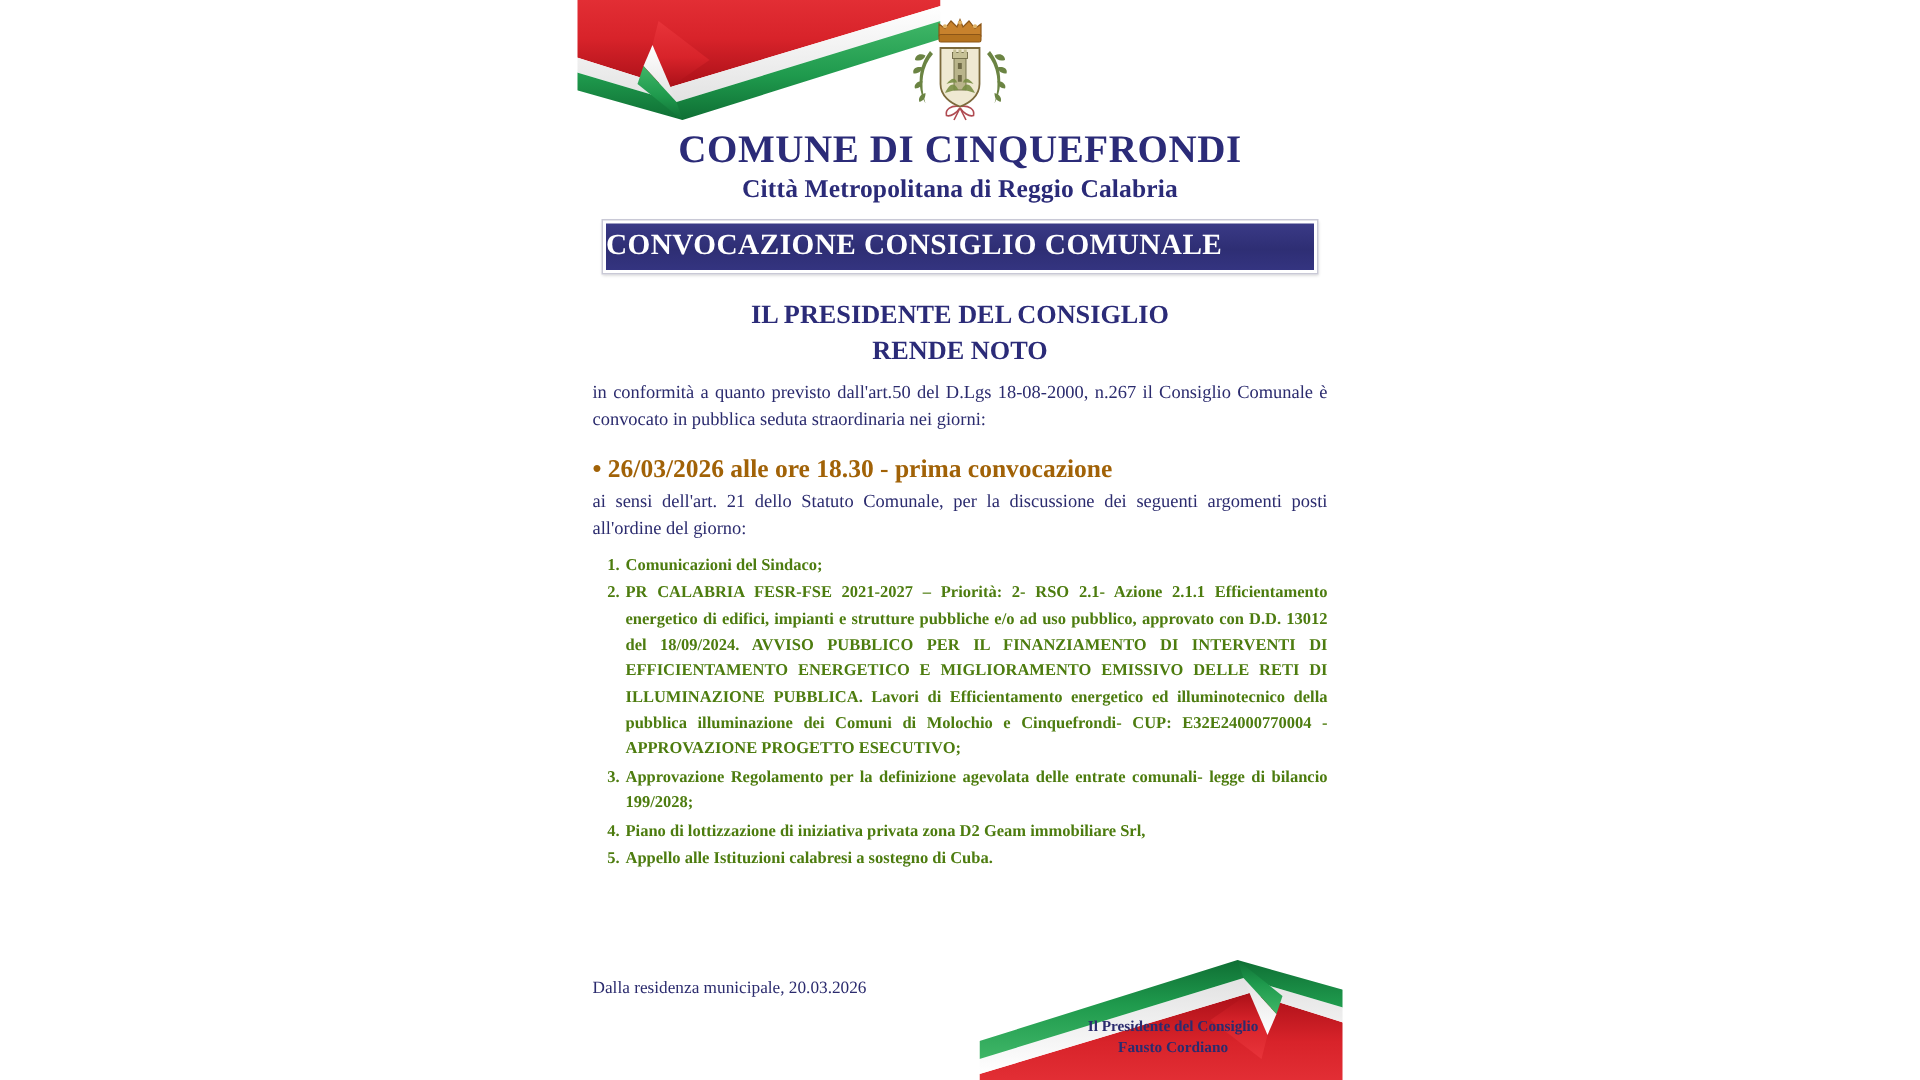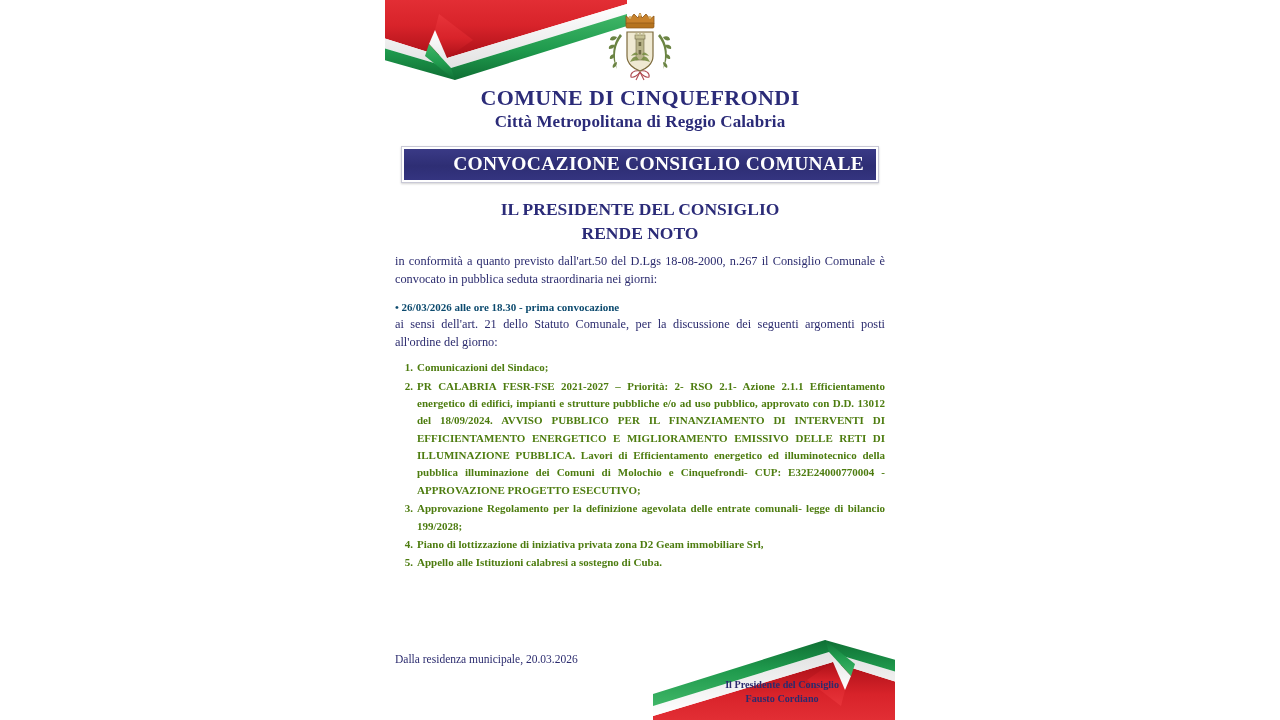--- a/index.html
+++ b/index.html
@@ -56,21 +56,21 @@
 
   
   .header {
     position: absolute;
     top: 86px;
     left: 0;
     right: 0;
     text-align: center;
   }
   .comune-title {
-    font-size: 22px;
+    font-size: 26px;
     font-weight: bold;
     letter-spacing: 0.4px;
     color: #2b2b78;
     line-height: 1.05;
     white-space: nowrap;
   }
   .comune-sub {
     font-size: 17px;
     font-weight: bold;
     color: #2b2b78;
@@ -87,25 +87,25 @@
     padding: 2px;
     background: #ffffff;
     border: 1px solid #c9c9d6;
     box-shadow: 0 1px 2px rgba(0,0,0,0.18);
     box-sizing: border-box;
   }
   .banner {
     background: #33337e;
     background: linear-gradient(180deg, #3a3a86 0%, #2e2e74 55%, #343480 100%);
     color: #ffffff;
-    text-align: right;
+    text-align: left;
     font-size: 19.5px;
     font-weight: bold;
     letter-spacing: 0.3px;
-    padding: 4px 12px 5px;
+    padding: 4px 0 5px;
     line-height: 1.15;
     white-space: nowrap;
   }
 
   
   .declaration {
     position: absolute;
     top: 198px;
     left: 0;
     right: 0;
@@ -132,24 +132,24 @@
     color: #2b2b6e;
   }
   .spacer-sm { height: 10px; }
 
   .dates {
     margin: 0;
     padding: 0;
     list-style: none;
   }
   .dates li {
-    font-size: 11px;
+    font-size: 17px;
     font-weight: bold;
     line-height: 1.62;
-    color: #0c4a6e;
+    color: #a16207;
     white-space: nowrap;
   }
   .dates li::before {
     content: "\2022\00a0";
   }
 
   ol.agenda {
     margin: 7px 0 0;
     padding: 0 0 0 22px;
     list-style: none;

